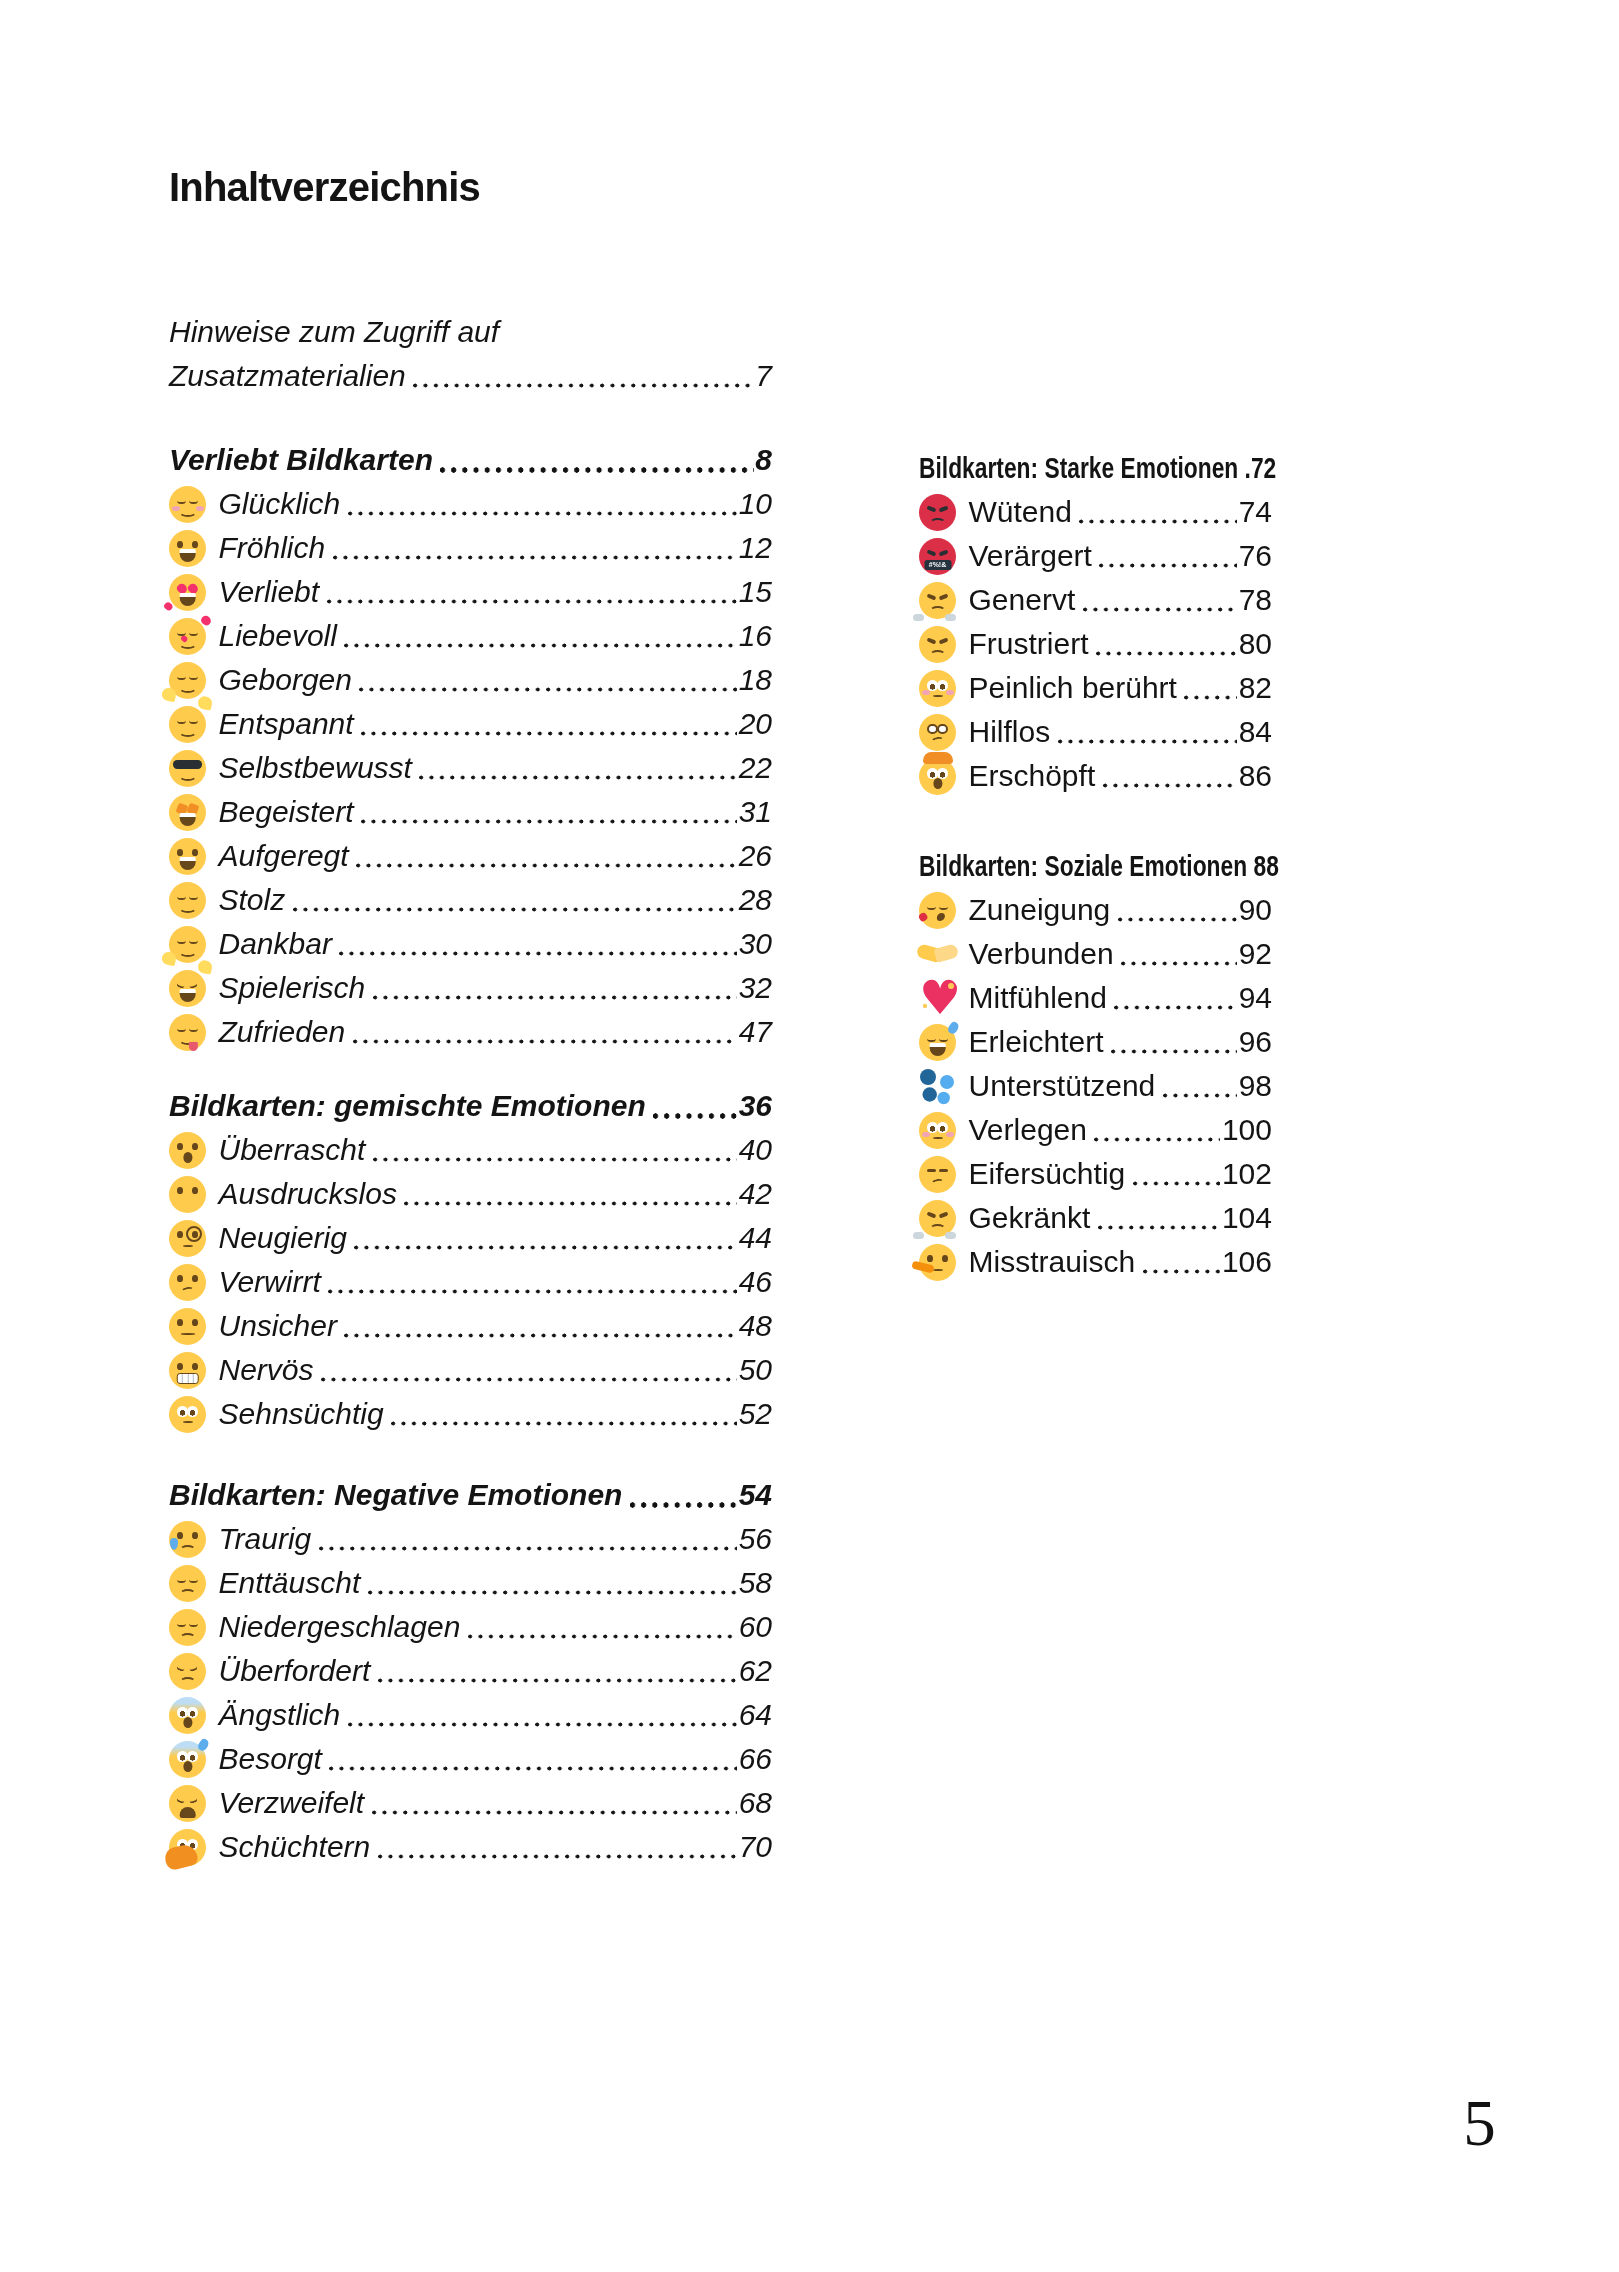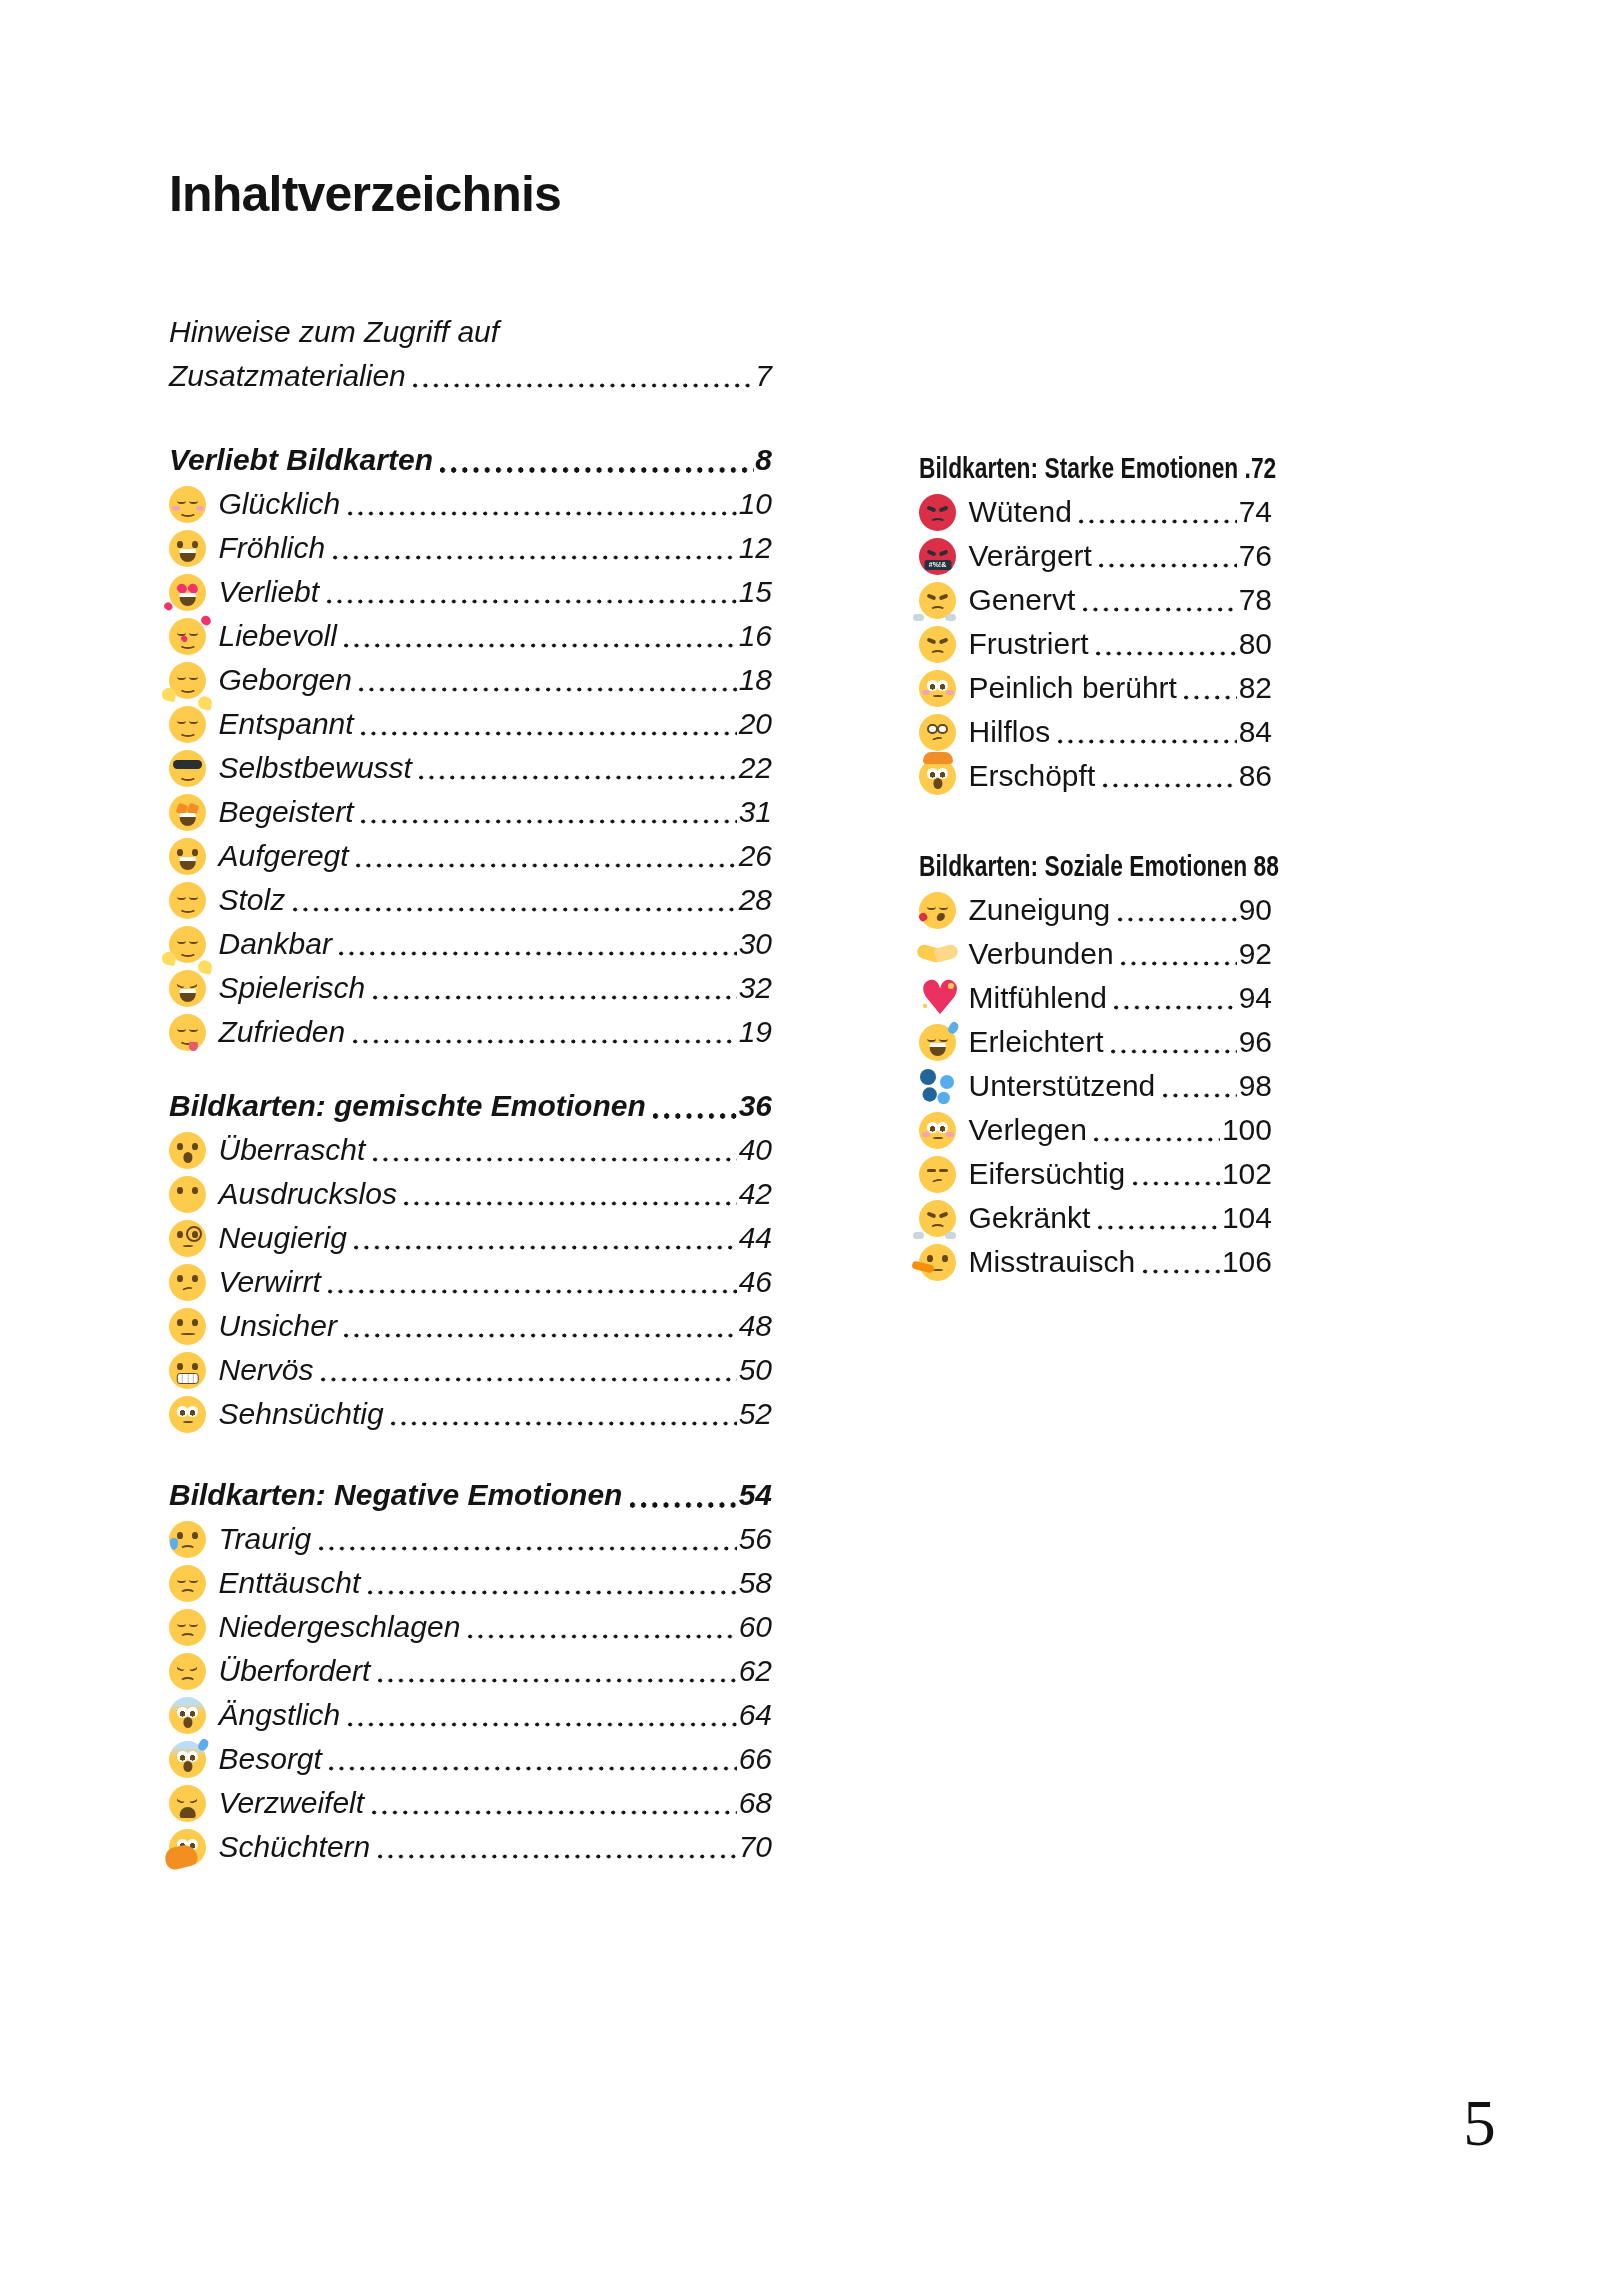--- a/index.html
+++ b/index.html
@@ -1,19 +1,19 @@
 <!DOCTYPE html>
 <html lang="de" style="font-size:13.3px"><head>
 <meta charset="utf-8">
 <title>Inhaltverzeichnis</title>
 <style>
   html,body{margin:0;padding:0;background:#fff;}
   .page{position:relative;width:1620px;height:2273px;background:#ffffff;overflow:hidden;
         font-family:"Liberation Sans","DejaVu Sans",sans-serif;color:#141414;}
-  .title{position:absolute;left:169px;top:165px;margin:0;font-size:50px;font-weight:bold;letter-spacing:-0.8px;}
+  .title{position:absolute;left:169px;top:165px;margin:0;font-size:40px;font-weight:bold;letter-spacing:-0.8px;}
   .col{position:absolute;}
   .col-left{left:169px;top:310px;width:603px;font-style:italic;}
   .col-right{left:919px;top:446px;width:353px;}
   .row{display:flex;align-items:center;height:44px;font-size:30px;white-space:nowrap;}
   .row .label{flex:0 0 auto;}
   .pg{flex:0 0 auto;}
   .lead{flex:1 1 auto;align-self:flex-end;height:5px;margin:0 1.7px 10px 7.5px;
         background-image:radial-gradient(circle at 2.2px 2.5px,#151515 1.8px,rgba(0,0,0,0) 2.2px);
         background-size:10.4px 5px;background-repeat:repeat-x;}
   .head{font-weight:bold;}
@@ -234,21 +234,21 @@
             <span class="pg">32</span>
           </div>
           <div class="row item">
             <span class="ico e-closed m-tongue">
               <span class="ey l"></span>
               <span class="ey rt"></span>
               <span class="mo"></span>
             </span>
             <span class="label">Zufrieden</span>
             <span class="lead"></span>
-            <span class="pg">19</span>
+            <span class="pg">47</span>
           </div>
         </div>
         <div class="sec">
           <div class="row head">
             <span class="label">Bildkarten: gemischte Emotionen</span>
             <span class="lead"></span>
             <span class="pg">36</span>
           </div>
           <div class="row item">
             <span class="ico m-o">

